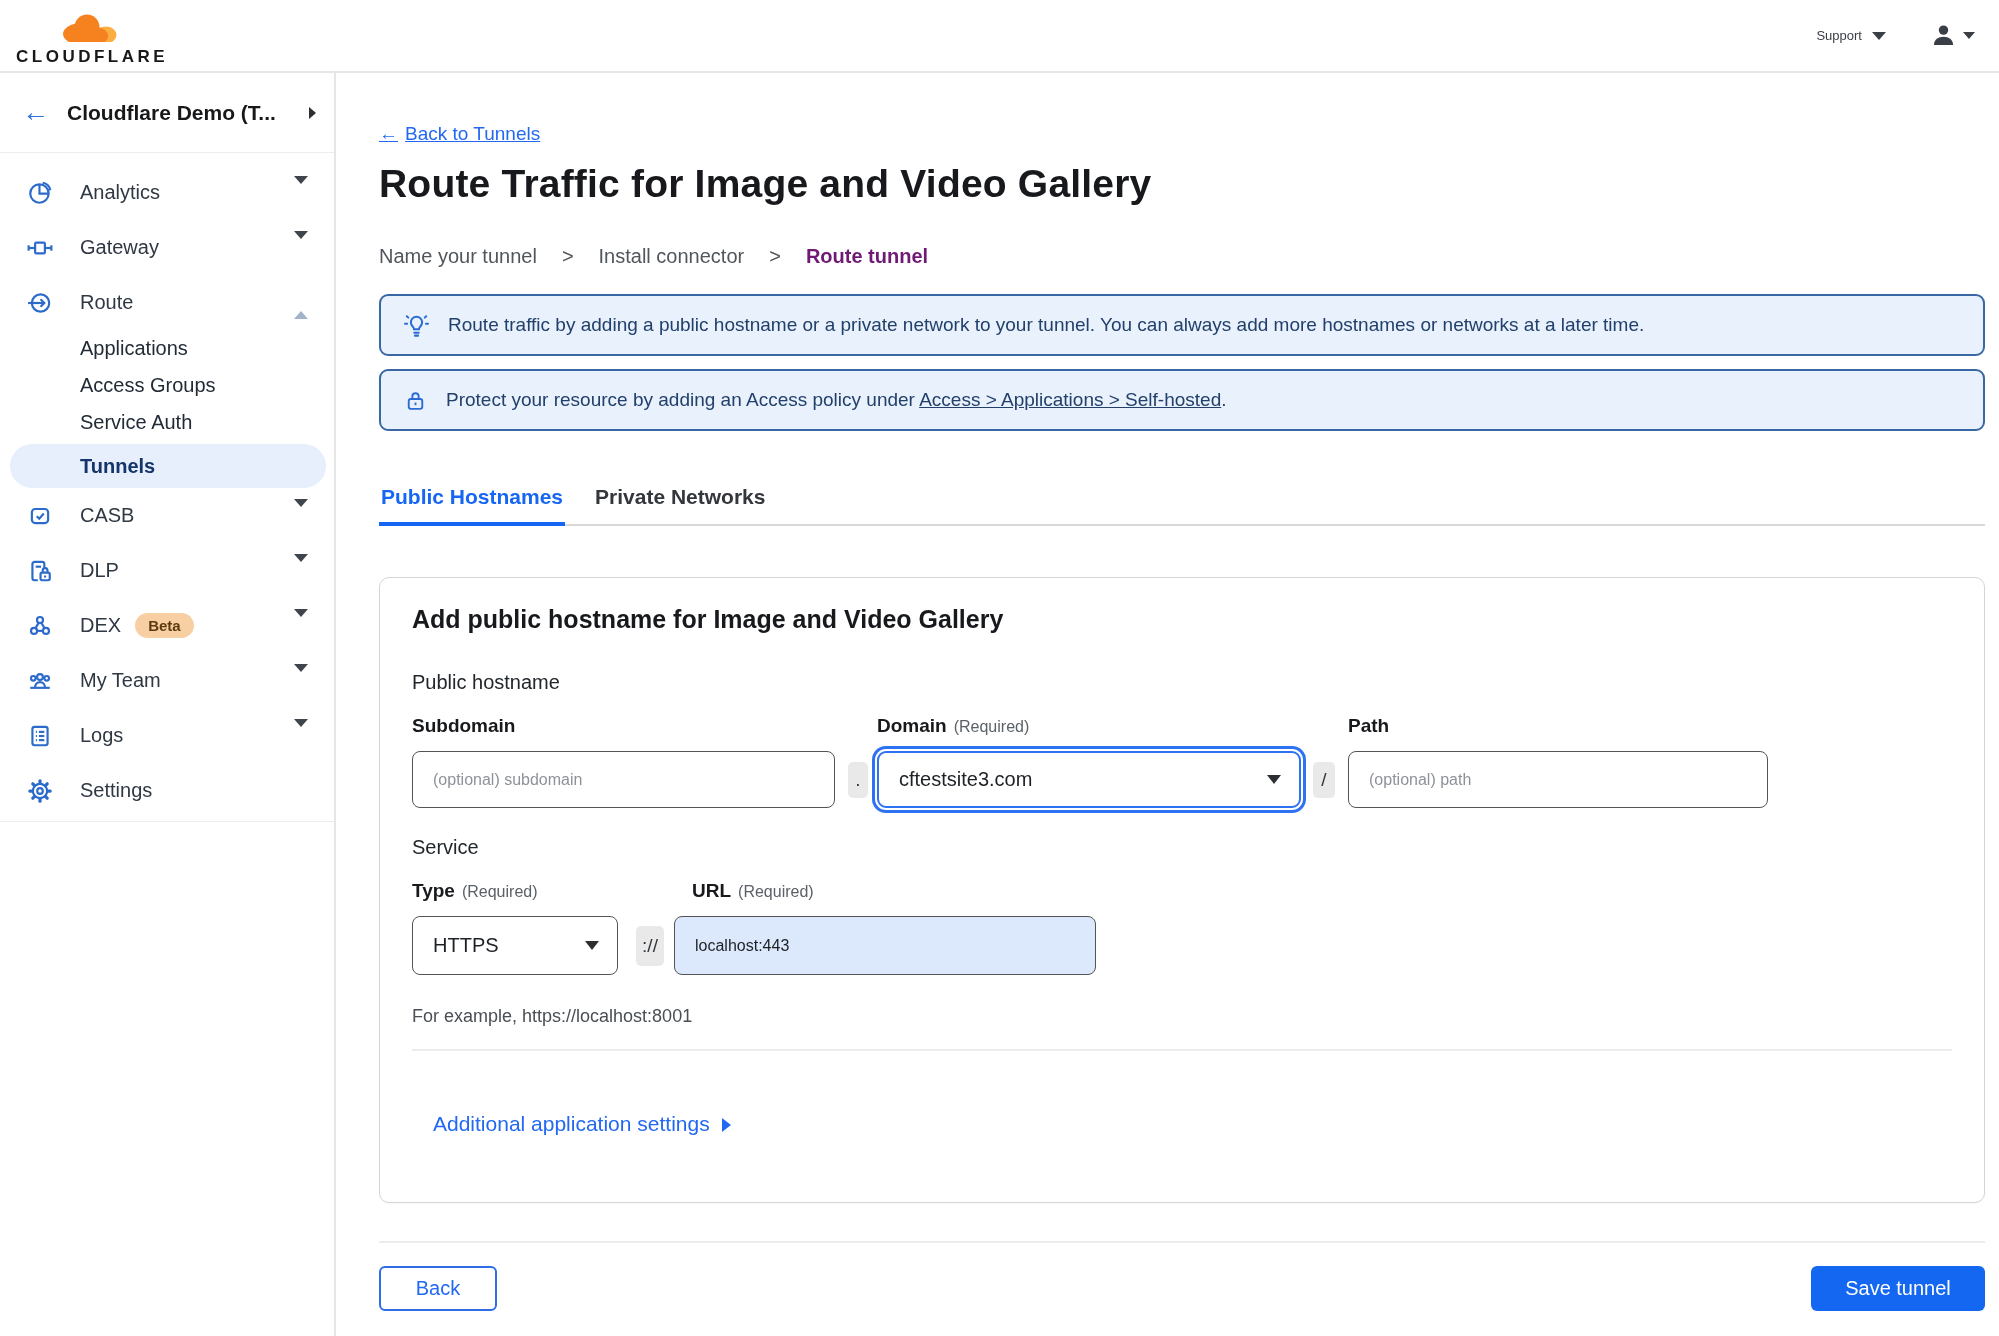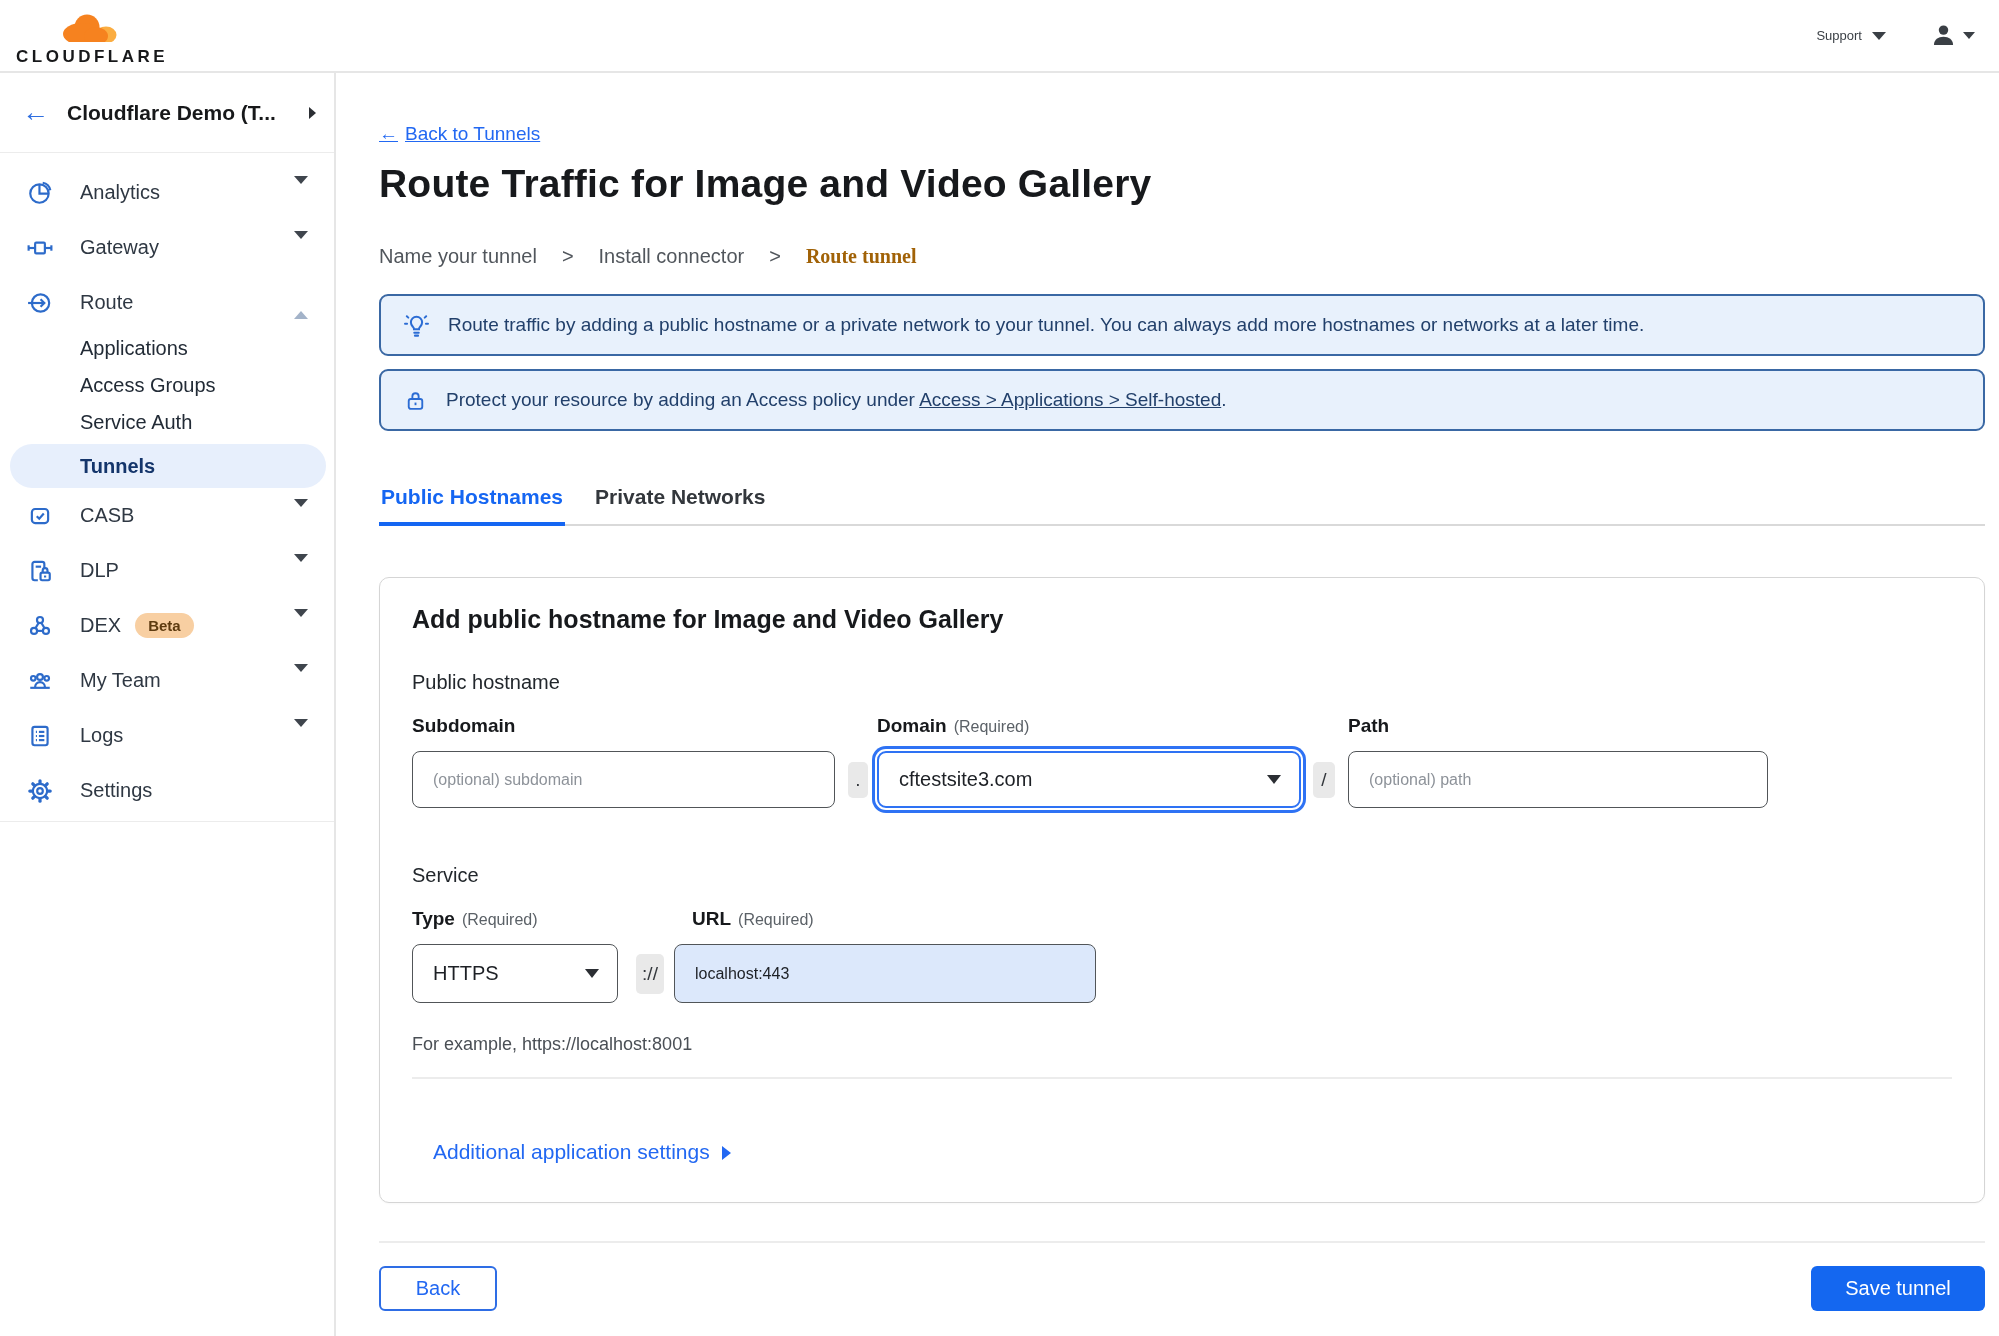--- a/index.html
+++ b/index.html
@@ -45,21 +45,21 @@
   .sidebar-end { border-bottom:1px solid #ececec; margin-top:3px; }
 
   
   .main { position:absolute; left:336px; top:73px; width:1663px; height:1263px; background:#fff; }
   .content { position:absolute; left:43px; top:0; width:1606px; }
 
   .back-link { display:inline-flex; gap:7px; margin-top:50px; font-size:19px; color:#2268f2;
     text-decoration:underline; cursor:pointer; }
   .page-title { margin-top:17px; font-size:39px; font-weight:bold; color:#17191c; letter-spacing:.2px; }
   .steps { margin-top:39px; display:flex; align-items:center; gap:25px; font-size:20px; color:#51565c; }
-  .step.current { font-weight:bold; color:#a16207;font-family:Liberation Serif, serif; }
+  .step.current { font-weight:bold; color:#701a75; }
   .step-sep { color:#51565c; }
 
   .banner { margin-top:26px; height:62px; border:2px solid #3a68a4; background:#e8f1fc; border-radius:9px;
     display:flex; align-items:center; gap:18px; padding:16px 22px; }
   .banner + .banner { margin-top:13px; }
   .banner-text { font-size:19px; color:#22406b; }
   .banner-link { text-decoration:underline; cursor:pointer; }
 
   .tabs { margin-top:54px; display:flex; gap:28px; border-bottom:2px solid #d9d9d9; }
   .tab { font-size:21px; font-weight:bold; padding:0 2px 13px 2px; margin-bottom:-2px;
@@ -354,21 +354,21 @@
         <input class="tbox" style="width: 423px;" type="text" placeholder="(optional) subdomain">
         <span class="sep" style="width:20px;height:36px;margin:0 9px 0 13px">.</span>
         <div class="selectbox focused" style="width:424px">
           <span>cftestsite3.com</span>
           <span class="tri-down"></span>
         </div>
         <span class="sep" style="width:22px;height:36px;margin:0 13px 0 12px">/</span>
         <input class="tbox" style="width: 420px;" type="text" placeholder="(optional) path">
       </div>
 
-      <div class="group-label" style="margin-top:56px">Service</div>
+      <div class="group-label" style="margin-top:28px">Service</div>
 
       <div class="field-labels">
         <span class="flabel" style="left:0">
           <span>Type</span><span class="req">(Required)</span>
         </span>
         <span class="flabel" style="left:280px">
           <span>URL</span><span class="req">(Required)</span>
         </span>
       </div>
 

